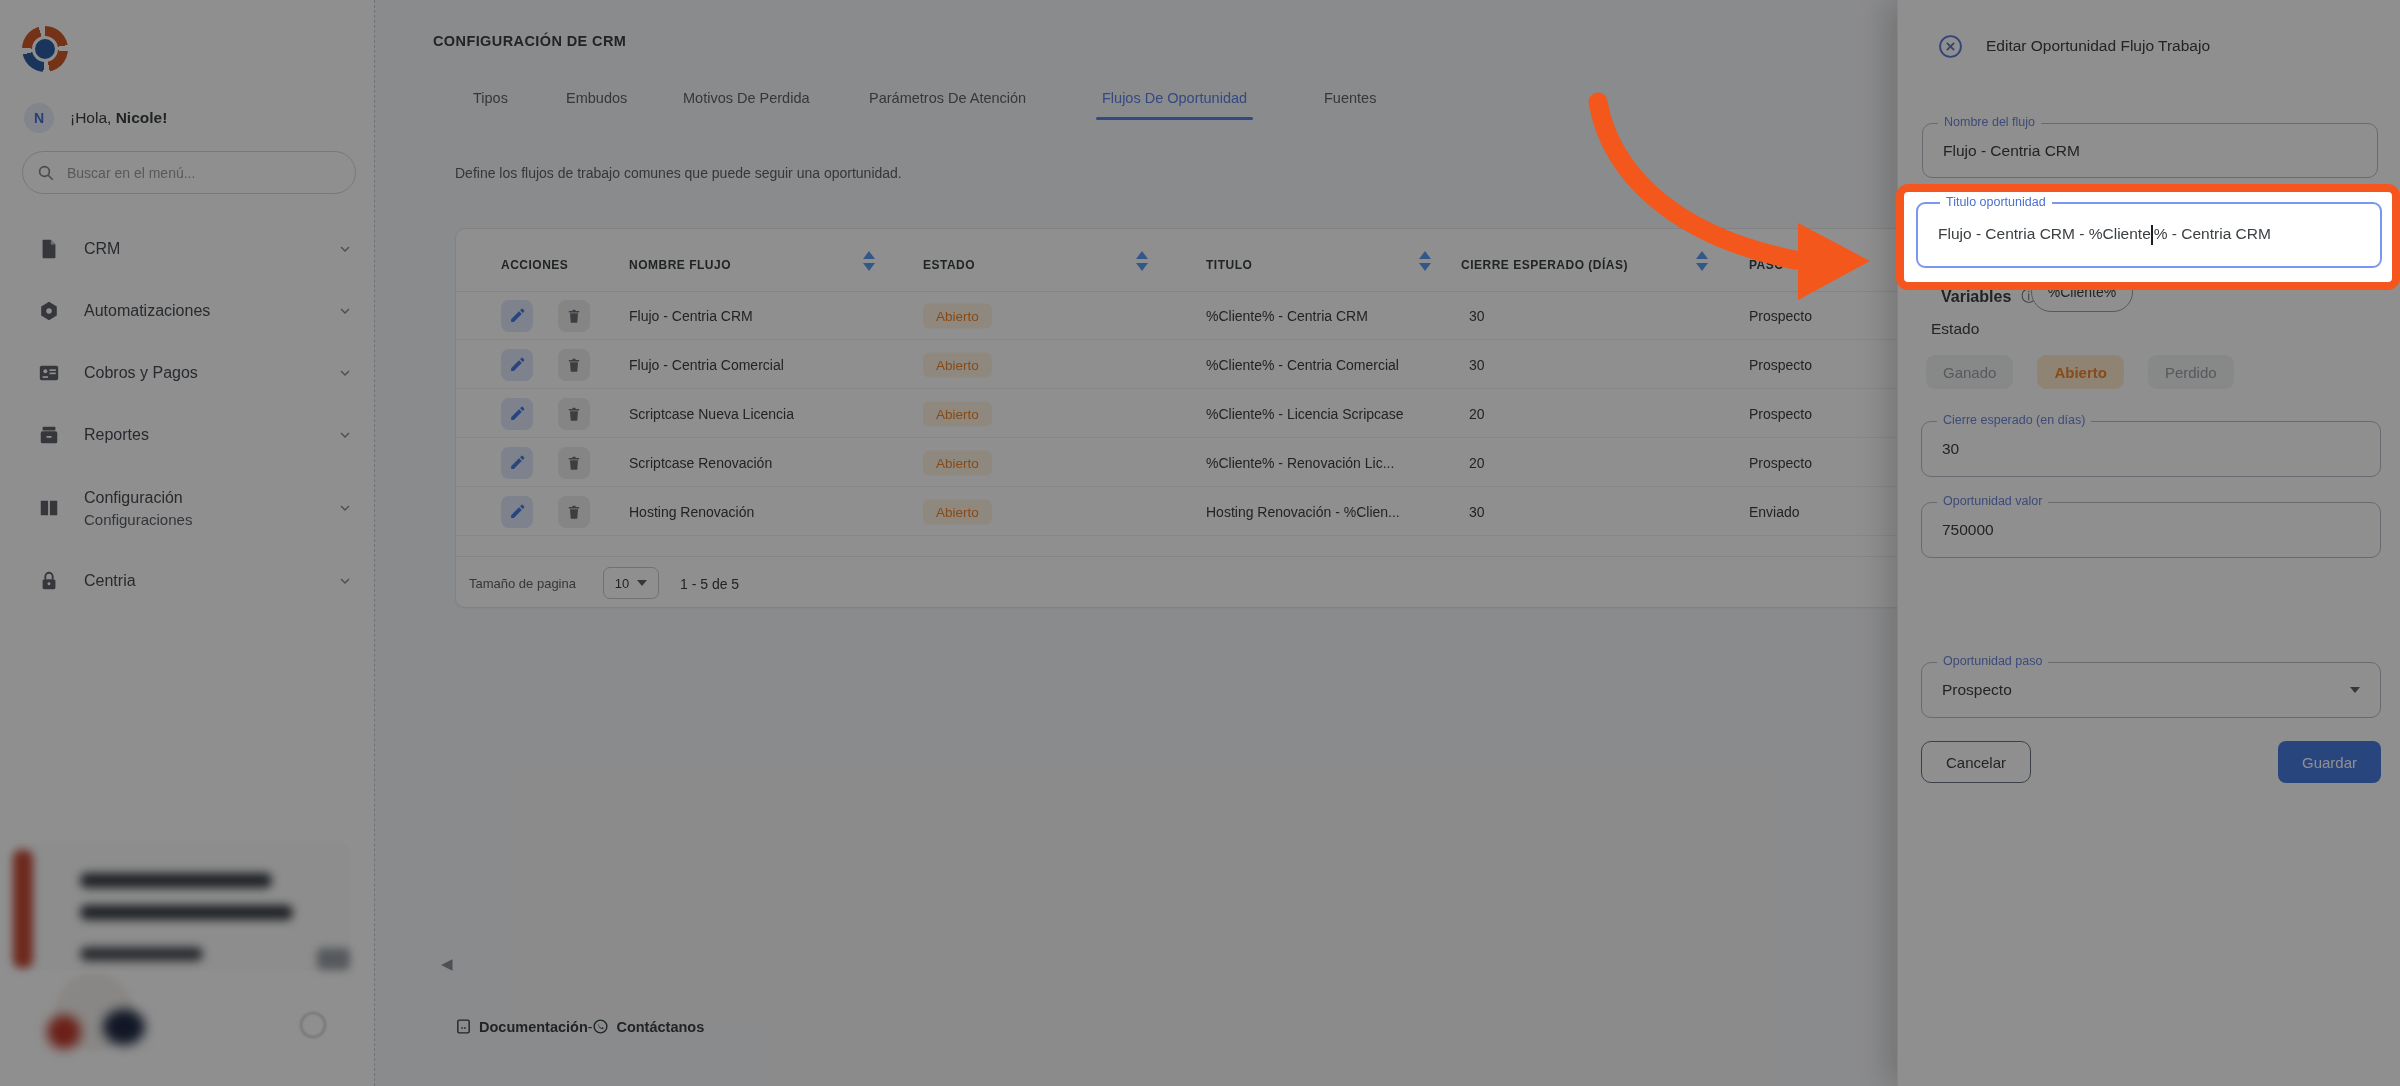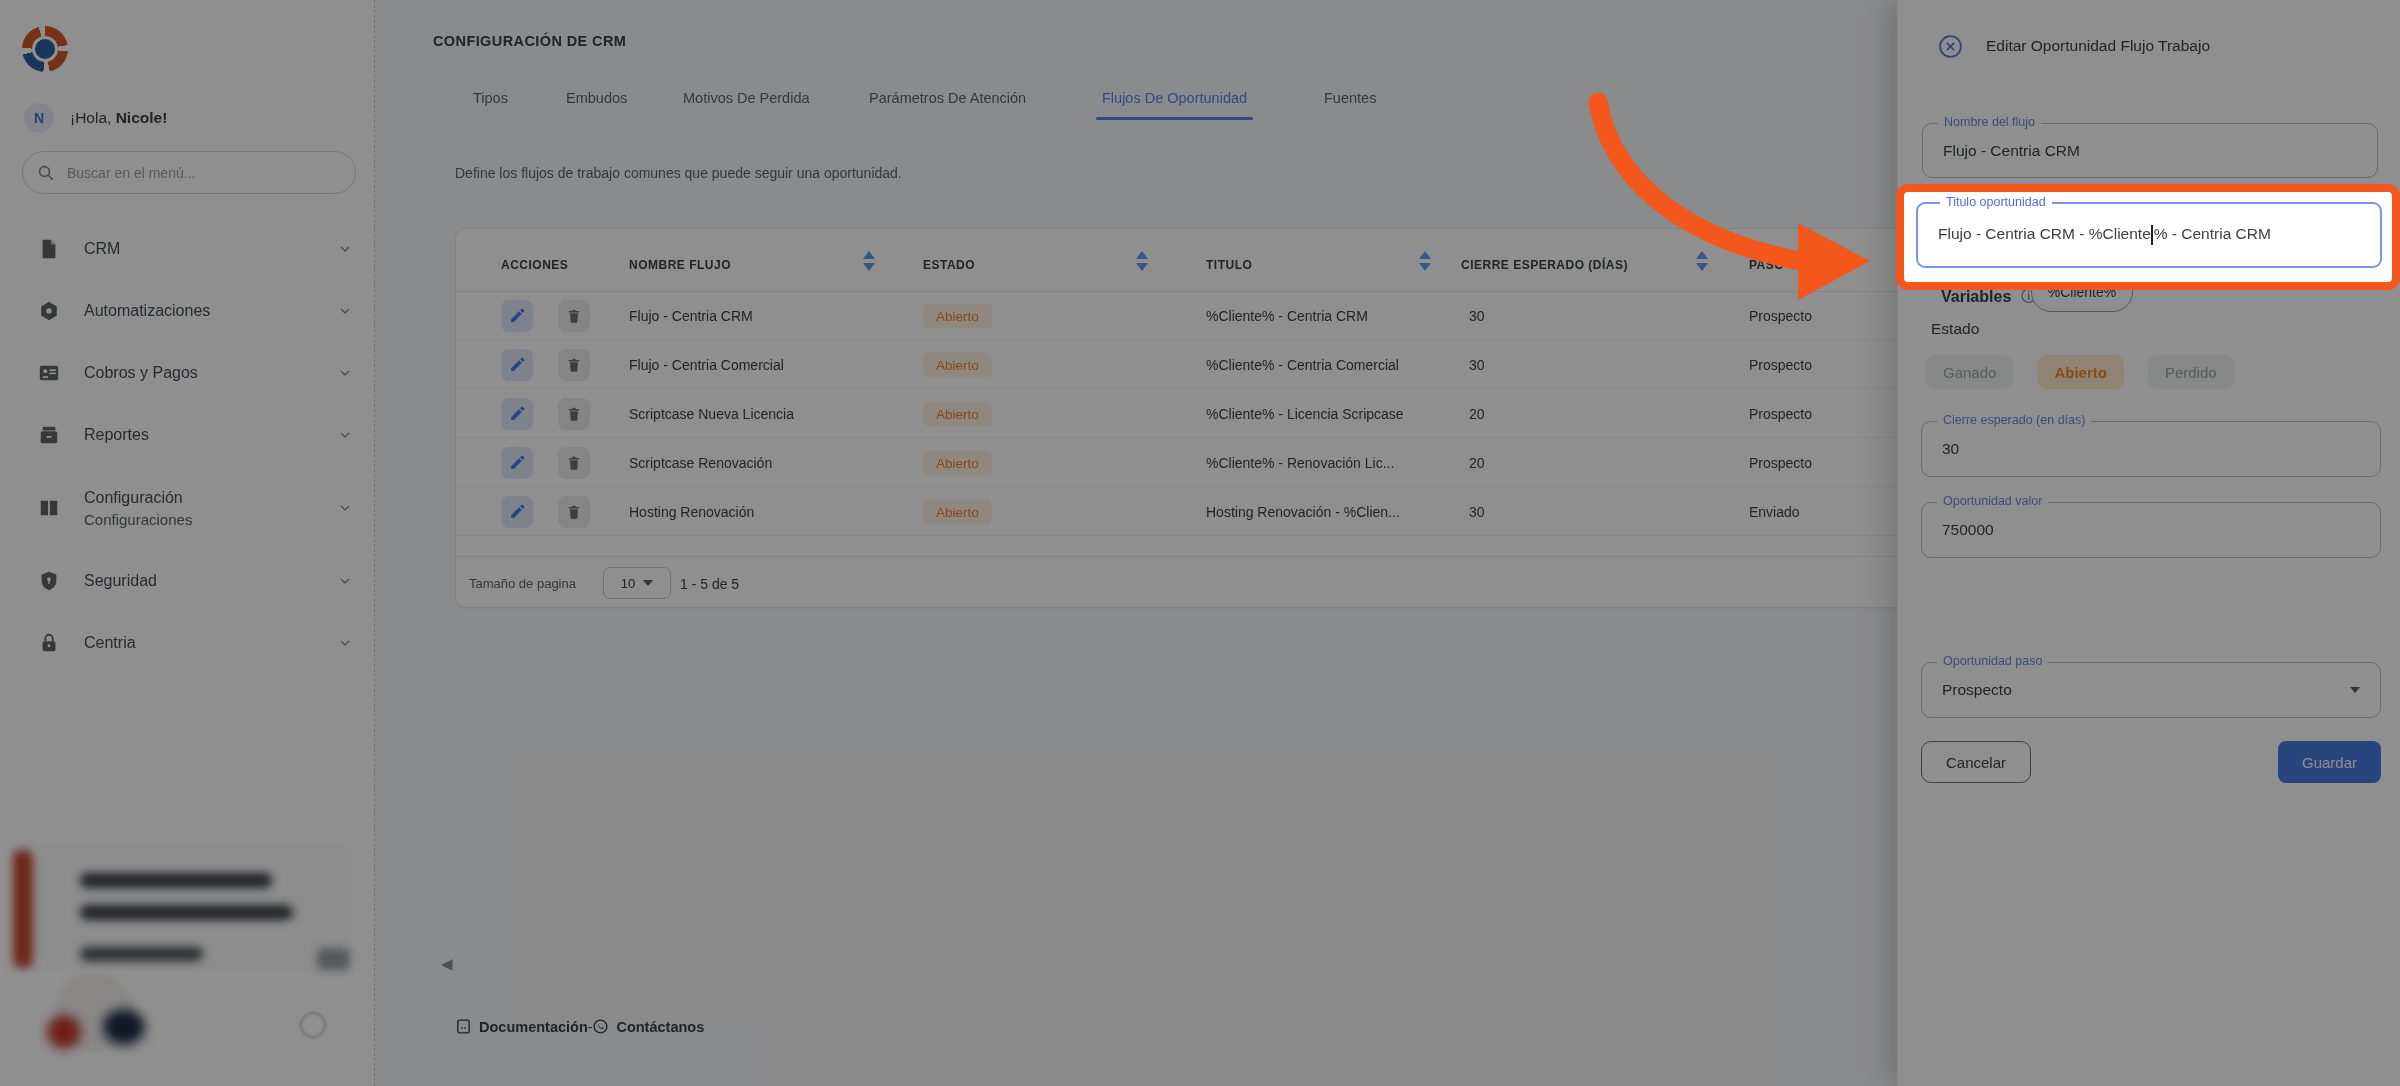--- a/index.html
+++ b/index.html
@@ -85,21 +85,21 @@
   .c1{left:173px}.c2{left:467px}.c3{left:750px}.c4{left:1013px}.c5{left:1293px}
   .rdiv { position:absolute; left:0; bottom:0; width:100%; height:1px; background:#f0f1f2; }
   .icon-btn { position:absolute; top:50%; transform:translateY(-50%); width:32px; height:32px; border-radius:8px;
               display:flex; align-items:center; justify-content:center; cursor:pointer; }
   .edit-btn { left:45px; background:#dfe8fc; }
   .del-btn { left:102px; background:#ededee; }
   .status-chip { display:inline-block; padding:5px 13px; border-radius:6px; background:#fff3e2;
                  color:#f08429; font-size:13.5px; }
   .pagination { position:absolute; left:0; top:327px; width:100%; height:53px; border-top:1px solid #ececec; }
   .pag-label { position:absolute; left:13px; top:19px; font-size:13px; color:#5f6368; }
-  .pag-select { position:absolute; left:147px; top:10px; width:68px; height:32px; border:1px solid #c6c9ce;
+  .pag-select { position:absolute; left:147px; top:10px; width:56px; height:32px; border:1px solid #c6c9ce;
                 border-radius:7px; display:flex; align-items:center; justify-content:center; gap:8px;
                 font-size:13px; color:#3c4043; cursor:pointer; background:#fff; }
   .caret-down { width:0; height:0; border-left:5px solid transparent; border-right:5px solid transparent;
                 border-top:6px solid #5f6368; }
   .pag-range { position:absolute; left:224px; top:19px; font-size:14px; color:#3c4043; }
 
   .collapse-arrow { position:absolute; left:66px; top:955px; font-size:15px; color:#8a8f98; cursor:pointer; }
   .footer { position:absolute; left:80px; top:1018px; display:flex; align-items:center; }
   .flink { display:flex; align-items:center; gap:7px; font-size:14.5px; font-weight:bold; color:#3c4043; cursor:pointer; }
   .fsep { font-size:14px; color:#3c4043; }
@@ -236,33 +236,20 @@
         <div class="mi-labels">
           <span class="mi-label">Configuración</span>
           <span class="mi-sublabel">Configuraciones</span>
         </div>
         <svg class="chev" viewBox="0 0 24 24" fill="none" stroke="#5f6368" stroke-width="2">
             <polyline points="6,9 12,15 18,9"></polyline>
           </svg>
       </div>
       <div class="menu-item">
         <svg class="mi-icon" viewBox="0 0 24 24" fill="#5f6368">
-            <path d="M12 2l8 3v7c0 5-3.5 8.2-8 10-4.5-1.8-8-5-8-10V5z"></path>
-            <circle cx="12" cy="10" r="2" fill="#ffffff"></circle>
-            <rect x="11.2" y="11" width="1.6" height="4" fill="#ffffff"></rect>
-          </svg>
-        <div class="mi-labels">
-            <span class="mi-label">Seguridad</span>
-          </div>
-        <svg class="chev" viewBox="0 0 24 24" fill="none" stroke="#5f6368" stroke-width="2">
-            <polyline points="6,9 12,15 18,9"></polyline>
-          </svg>
-      </div>
-      <div class="menu-item">
-        <svg class="mi-icon" viewBox="0 0 24 24" fill="#5f6368">
             <rect x="5" y="10" width="14" height="11" rx="2"></rect>
             <path d="M8 10V7a4 4 0 0 1 8 0v3" fill="none" stroke="#5f6368" stroke-width="2"></path>
             <circle cx="12" cy="15" r="1.6" fill="#ffffff"></circle>
           </svg>
         <div class="mi-labels">
             <span class="mi-label">Centria</span>
           </div>
         <svg class="chev" viewBox="0 0 24 24" fill="none" stroke="#5f6368" stroke-width="2">
             <polyline points="6,9 12,15 18,9"></polyline>
           </svg>

